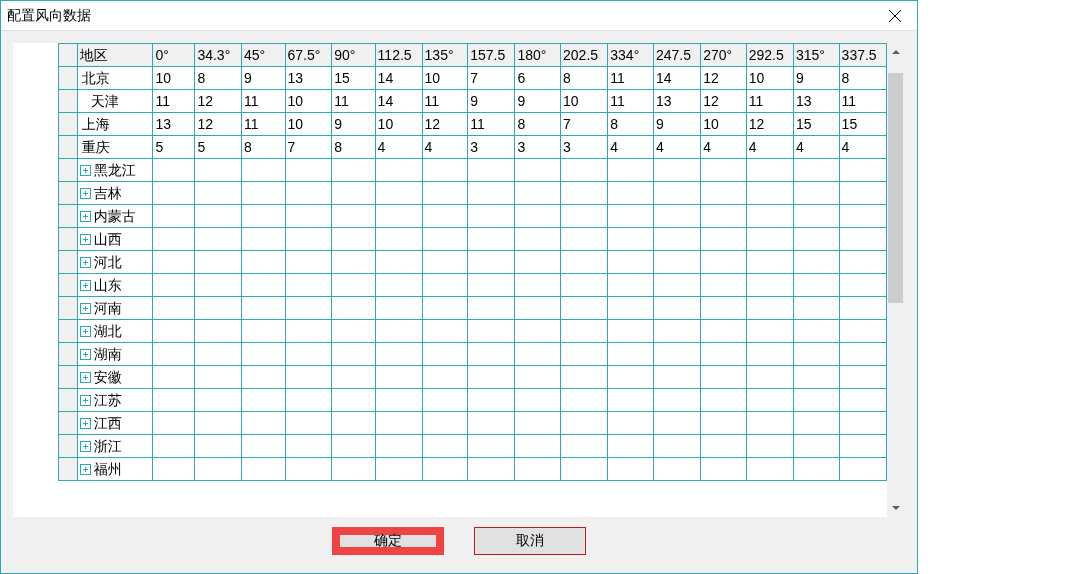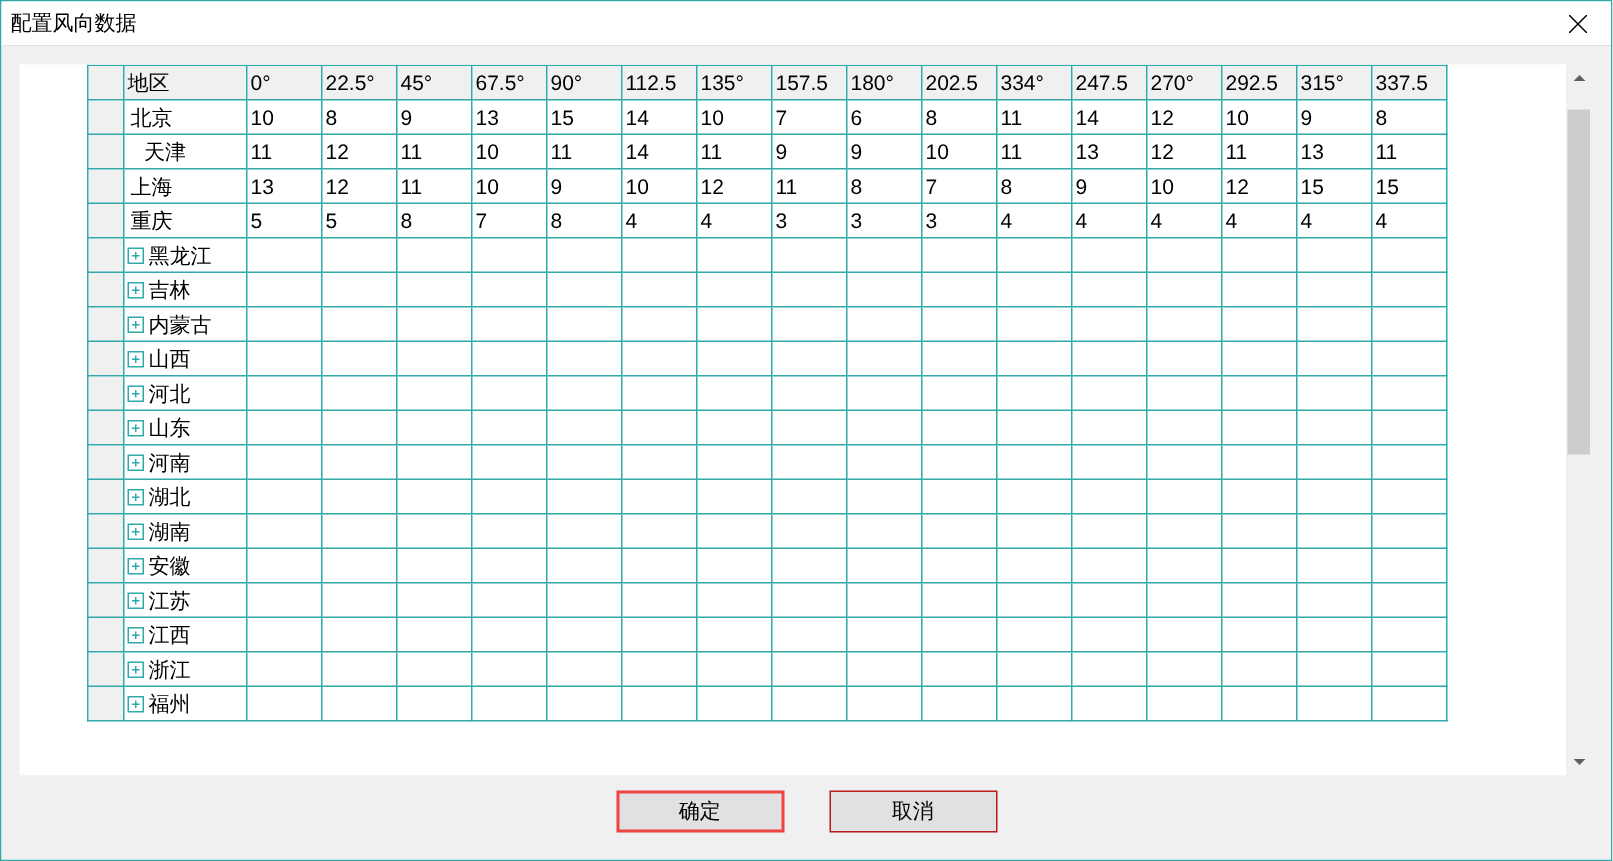--- a/index.html
+++ b/index.html
@@ -5,21 +5,21 @@
     * { box-sizing: border-box; margin: 0; padding: 0; }
     body {
       font-family: "SimSun", "宋体", sans-serif;
       font-size: 14px;
       background: #fff;
       width: 1075px;
       height: 574px;
       overflow: hidden;
     }
     .window {
-      width: 1075px;
+      width: 918px;
       height: 574px;
       border: 1px solid #2fa9a9;
       display: flex;
       flex-direction: column;
       background: #fff;
     }
     .title-bar {
       height: 30px;
       background: #fff;
       display: flex;
@@ -148,21 +148,21 @@
       background: #e1e1e1;
       border: 1px solid #b91c1c;
       font-family: inherit;
       font-size: 14px;
       cursor: pointer;
       display: flex;
       align-items: center;
       justify-content: center;
     }
     .btn.primary {
-      border: 2px solid #ef4444;
+      border: 8px solid #ef4444;
     }
   </style>
 </head>
 <body>
 
 <div class="window">
   <div class="title-bar">
     <span class="title-text">配置风向数据</span>
     <div class="close-btn">
       <svg viewBox="0 0 12 12">
@@ -173,21 +173,21 @@
   </div>
   <div class="content-area">
     <div class="inner-panel">
       <div class="table-scroll">
         <table>
           <thead>
             <tr>
               <th class="row-header"></th>
               <th class="region-col">地区</th>
               <th class="data-col">0°</th>
-              <th class="data-col">22.5°</th>
+              <th class="data-col">34.3°</th>
               <th class="data-col">45°</th>
               <th class="data-col">67.5°</th>
               <th class="data-col">90°</th>
               <th class="data-col">112.5</th>
               <th class="data-col">135°</th>
               <th class="data-col">157.5</th>
               <th class="data-col">180°</th>
               <th class="data-col">202.5</th>
               <th class="data-col">334°</th>
               <th class="data-col">247.5</th>

